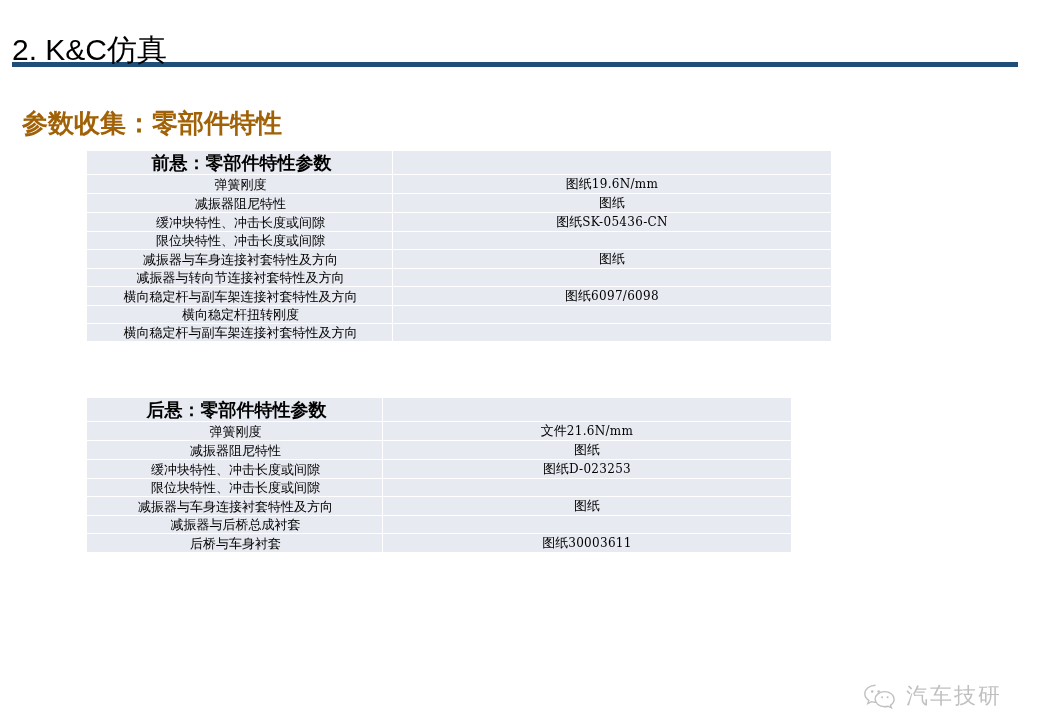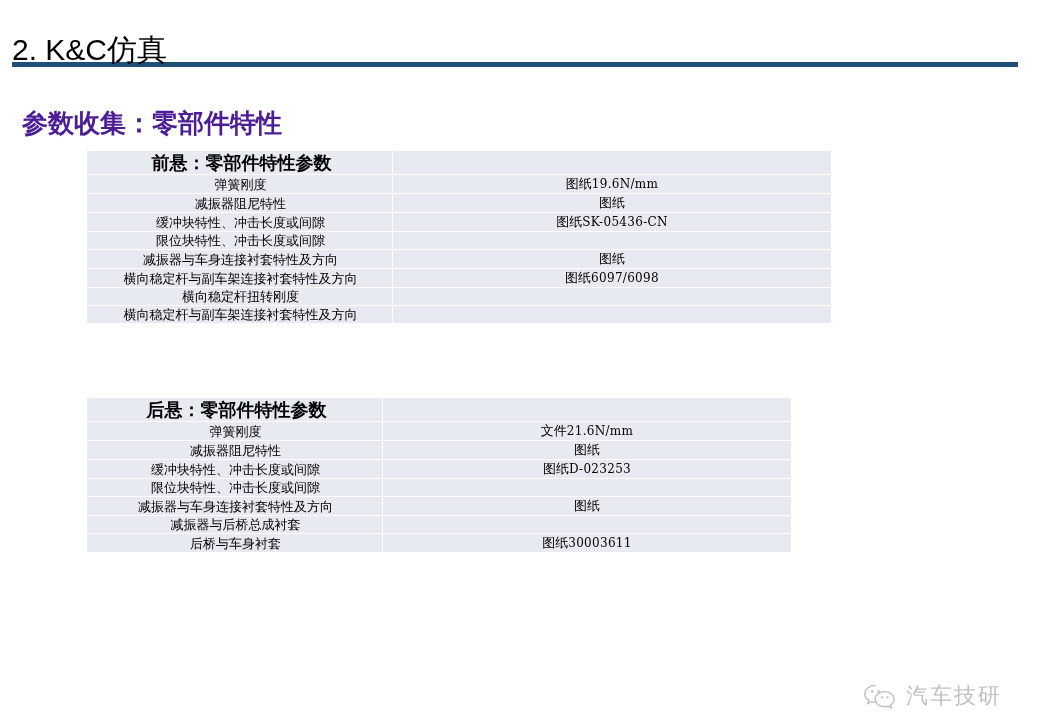--- a/index.html
+++ b/index.html
@@ -40,21 +40,21 @@
   }
 
   
   #section-subtitle {
     position: absolute;
     left: 22px;
     top: 106px;
     font-size: 26px;
     line-height: 34px;
     font-weight: bold;
-    color: #4c1d95;
+    color: #a16207;
     white-space: nowrap;
     font-family: "DejaVu Sans", "Liberation Sans", sans-serif;
   }
 
   
   .param-table {
     position: absolute;
     border-collapse: separate;
     border-spacing: 1px;
     background: #ffffff;
@@ -152,20 +152,24 @@
         <td class="name-cell">缓冲块特性、冲击长度或间隙</td>
         <td class="value-cell"><span class="cn">图纸</span><span class="lat">SK-05436-CN</span></td>
       </tr>
       <tr>
         <td class="name-cell">限位块特性、冲击长度或间隙</td>
         <td class="value-cell"><span class="cn"></span><span class="lat"></span></td>
       </tr>
       <tr>
         <td class="name-cell">减振器与车身连接衬套特性及方向</td>
         <td class="value-cell"><span class="cn">图纸</span><span class="lat"></span></td>
+      </tr>
+      <tr>
+        <td class="name-cell">减振器与转向节连接衬套特性及方向</td>
+        <td class="value-cell"><span class="cn"></span><span class="lat"></span></td>
       </tr>
       <tr>
         <td class="name-cell">横向稳定杆与副车架连接衬套特性及方向</td>
         <td class="value-cell"><span class="cn">图纸</span><span class="lat">6097/6098</span></td>
       </tr>
       <tr>
         <td class="name-cell">横向稳定杆扭转刚度</td>
         <td class="value-cell"><span class="cn"></span><span class="lat"></span></td>
       </tr>
       <tr>

